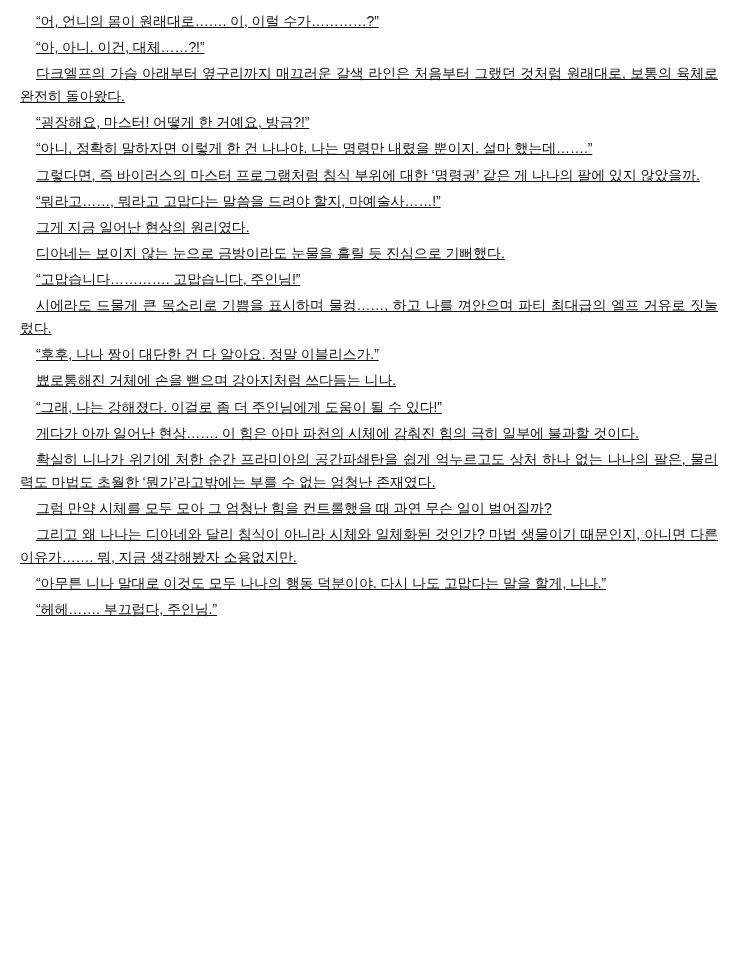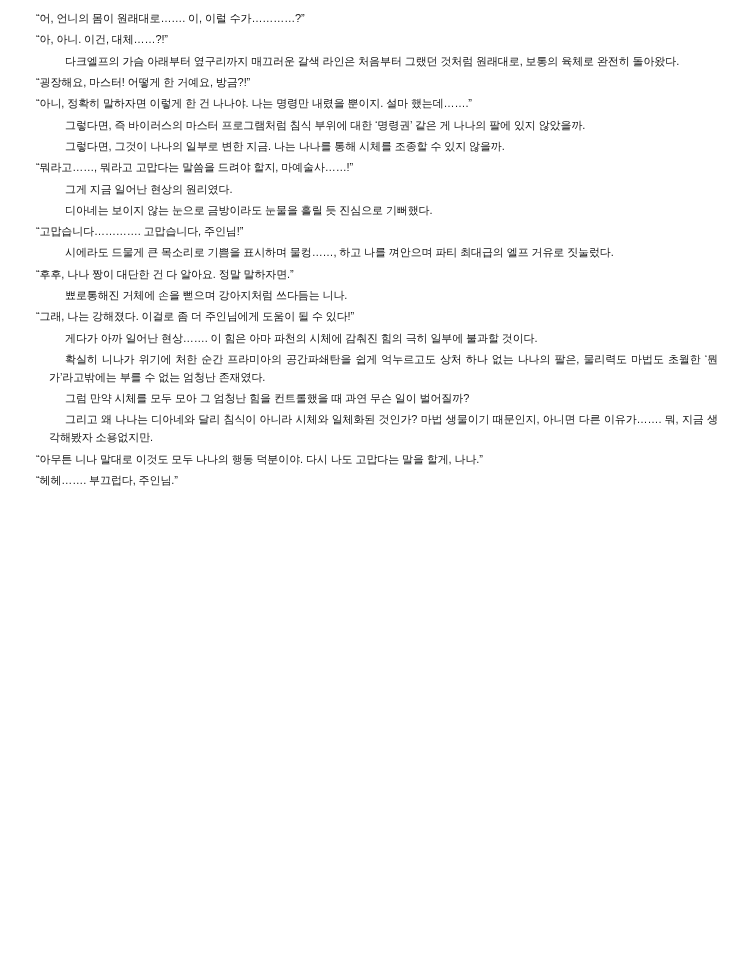--- a/index.html
+++ b/index.html
@@ -18,55 +18,54 @@
     box-sizing: border-box;
     width: 736px;
     height: 953px;
     padding: 10px 18px 10px 20px;
     background: #ffffff;
   }
   .novel-body {
     display: block;
   }
   .para {
-    font-size: 11px;
+    font-size: 14px;
     line-height: 1.62;
     margin: 0 0 3.5px 0;
     text-align: justify;
     text-justify: inter-character;
     word-break: break-all;
     letter-spacing: -0.1px;
     color: #141414;
+    text-decoration: underline;
   }
   .para.indent {
     text-indent: 16px;
-    margin-left: 29px;
   }
   .para.dialogue {
     text-indent: 16px;
   }
 </style>
 </head>
 <body>
 
 <div class="page">
   <div class="novel-body" id="novel-body">
       <p class="para dialogue">“어, 언니의 몸이 원래대로……. 이, 이럴 수가…………?”</p>
       <p class="para dialogue">“아, 아니. 이건, 대체……?!”</p>
       <p class="para indent">다크엘프의 가슴 아래부터 옆구리까지 매끄러운 갈색 라인은 처음부터 그랬던 것처럼 원래대로, 보통의 육체로 완전히 돌아왔다.</p>
       <p class="para dialogue">“굉장해요, 마스터! 어떻게 한 거예요, 방금?!”</p>
       <p class="para dialogue">“아니, 정확히 말하자면 이렇게 한 건 나나야. 나는 명령만 내렸을 뿐이지. 설마 했는데…….”</p>
       <p class="para indent">그렇다면, 즉 바이러스의 마스터 프로그램처럼 침식 부위에 대한 ‘명령권’ 같은 게 나나의 팔에 있지 않았을까.</p>
-      <p class="para indent">그렇다면, 그것이 나나의 일부로 변한 지금. 나는 나나를 통해 시체를 조종할 수 있지 않을까.</p>
       <p class="para dialogue">“뭐라고……, 뭐라고 고맙다는 말씀을 드려야 할지, 마예술사……!”</p>
       <p class="para indent">그게 지금 일어난 현상의 원리였다.</p>
       <p class="para indent">디아네는 보이지 않는 눈으로 금방이라도 눈물을 흘릴 듯 진심으로 기뻐했다.</p>
       <p class="para dialogue">“고맙습니다…………. 고맙습니다, 주인님!”</p>
       <p class="para indent">시에라도 드물게 큰 목소리로 기쁨을 표시하며 물컹……, 하고 나를 껴안으며 파티 최대급의 엘프 거유로 짓눌렀다.</p>
-      <p class="para dialogue">“후후, 나나 짱이 대단한 건 다 알아요. 정말 말하자면.”</p>
+      <p class="para dialogue">“후후, 나나 짱이 대단한 건 다 알아요. 정말 이블리스가.”</p>
       <p class="para indent">뾰로통해진 거체에 손을 뻗으며 강아지처럼 쓰다듬는 니나.</p>
       <p class="para dialogue">“그래, 나는 강해졌다. 이걸로 좀 더 주인님에게 도움이 될 수 있다!”</p>
       <p class="para indent">게다가 아까 일어난 현상……. 이 힘은 아마 파천의 시체에 감춰진 힘의 극히 일부에 불과할 것이다.</p>
       <p class="para indent">확실히 니나가 위기에 처한 순간 프라미아의 공간파쇄탄을 쉽게 억누르고도 상처 하나 없는 나나의 팔은, 물리력도 마법도 초월한 ‘뭔가’라고밖에는 부를 수 없는 엄청난 존재였다.</p>
       <p class="para indent">그럼 만약 시체를 모두 모아 그 엄청난 힘을 컨트롤했을 때 과연 무슨 일이 벌어질까?</p>
       <p class="para indent">그리고 왜 나나는 디아네와 달리 침식이 아니라 시체와 일체화된 것인가? 마법 생물이기 때문인지, 아니면 다른 이유가……. 뭐, 지금 생각해봤자 소용없지만.</p>
       <p class="para dialogue">“아무튼 니나 말대로 이것도 모두 나나의 행동 덕분이야. 다시 나도 고맙다는 말을 할게, 나나.”</p>
       <p class="para dialogue">“헤헤……. 부끄럽다, 주인님.”</p>
     </div>
 </div>

